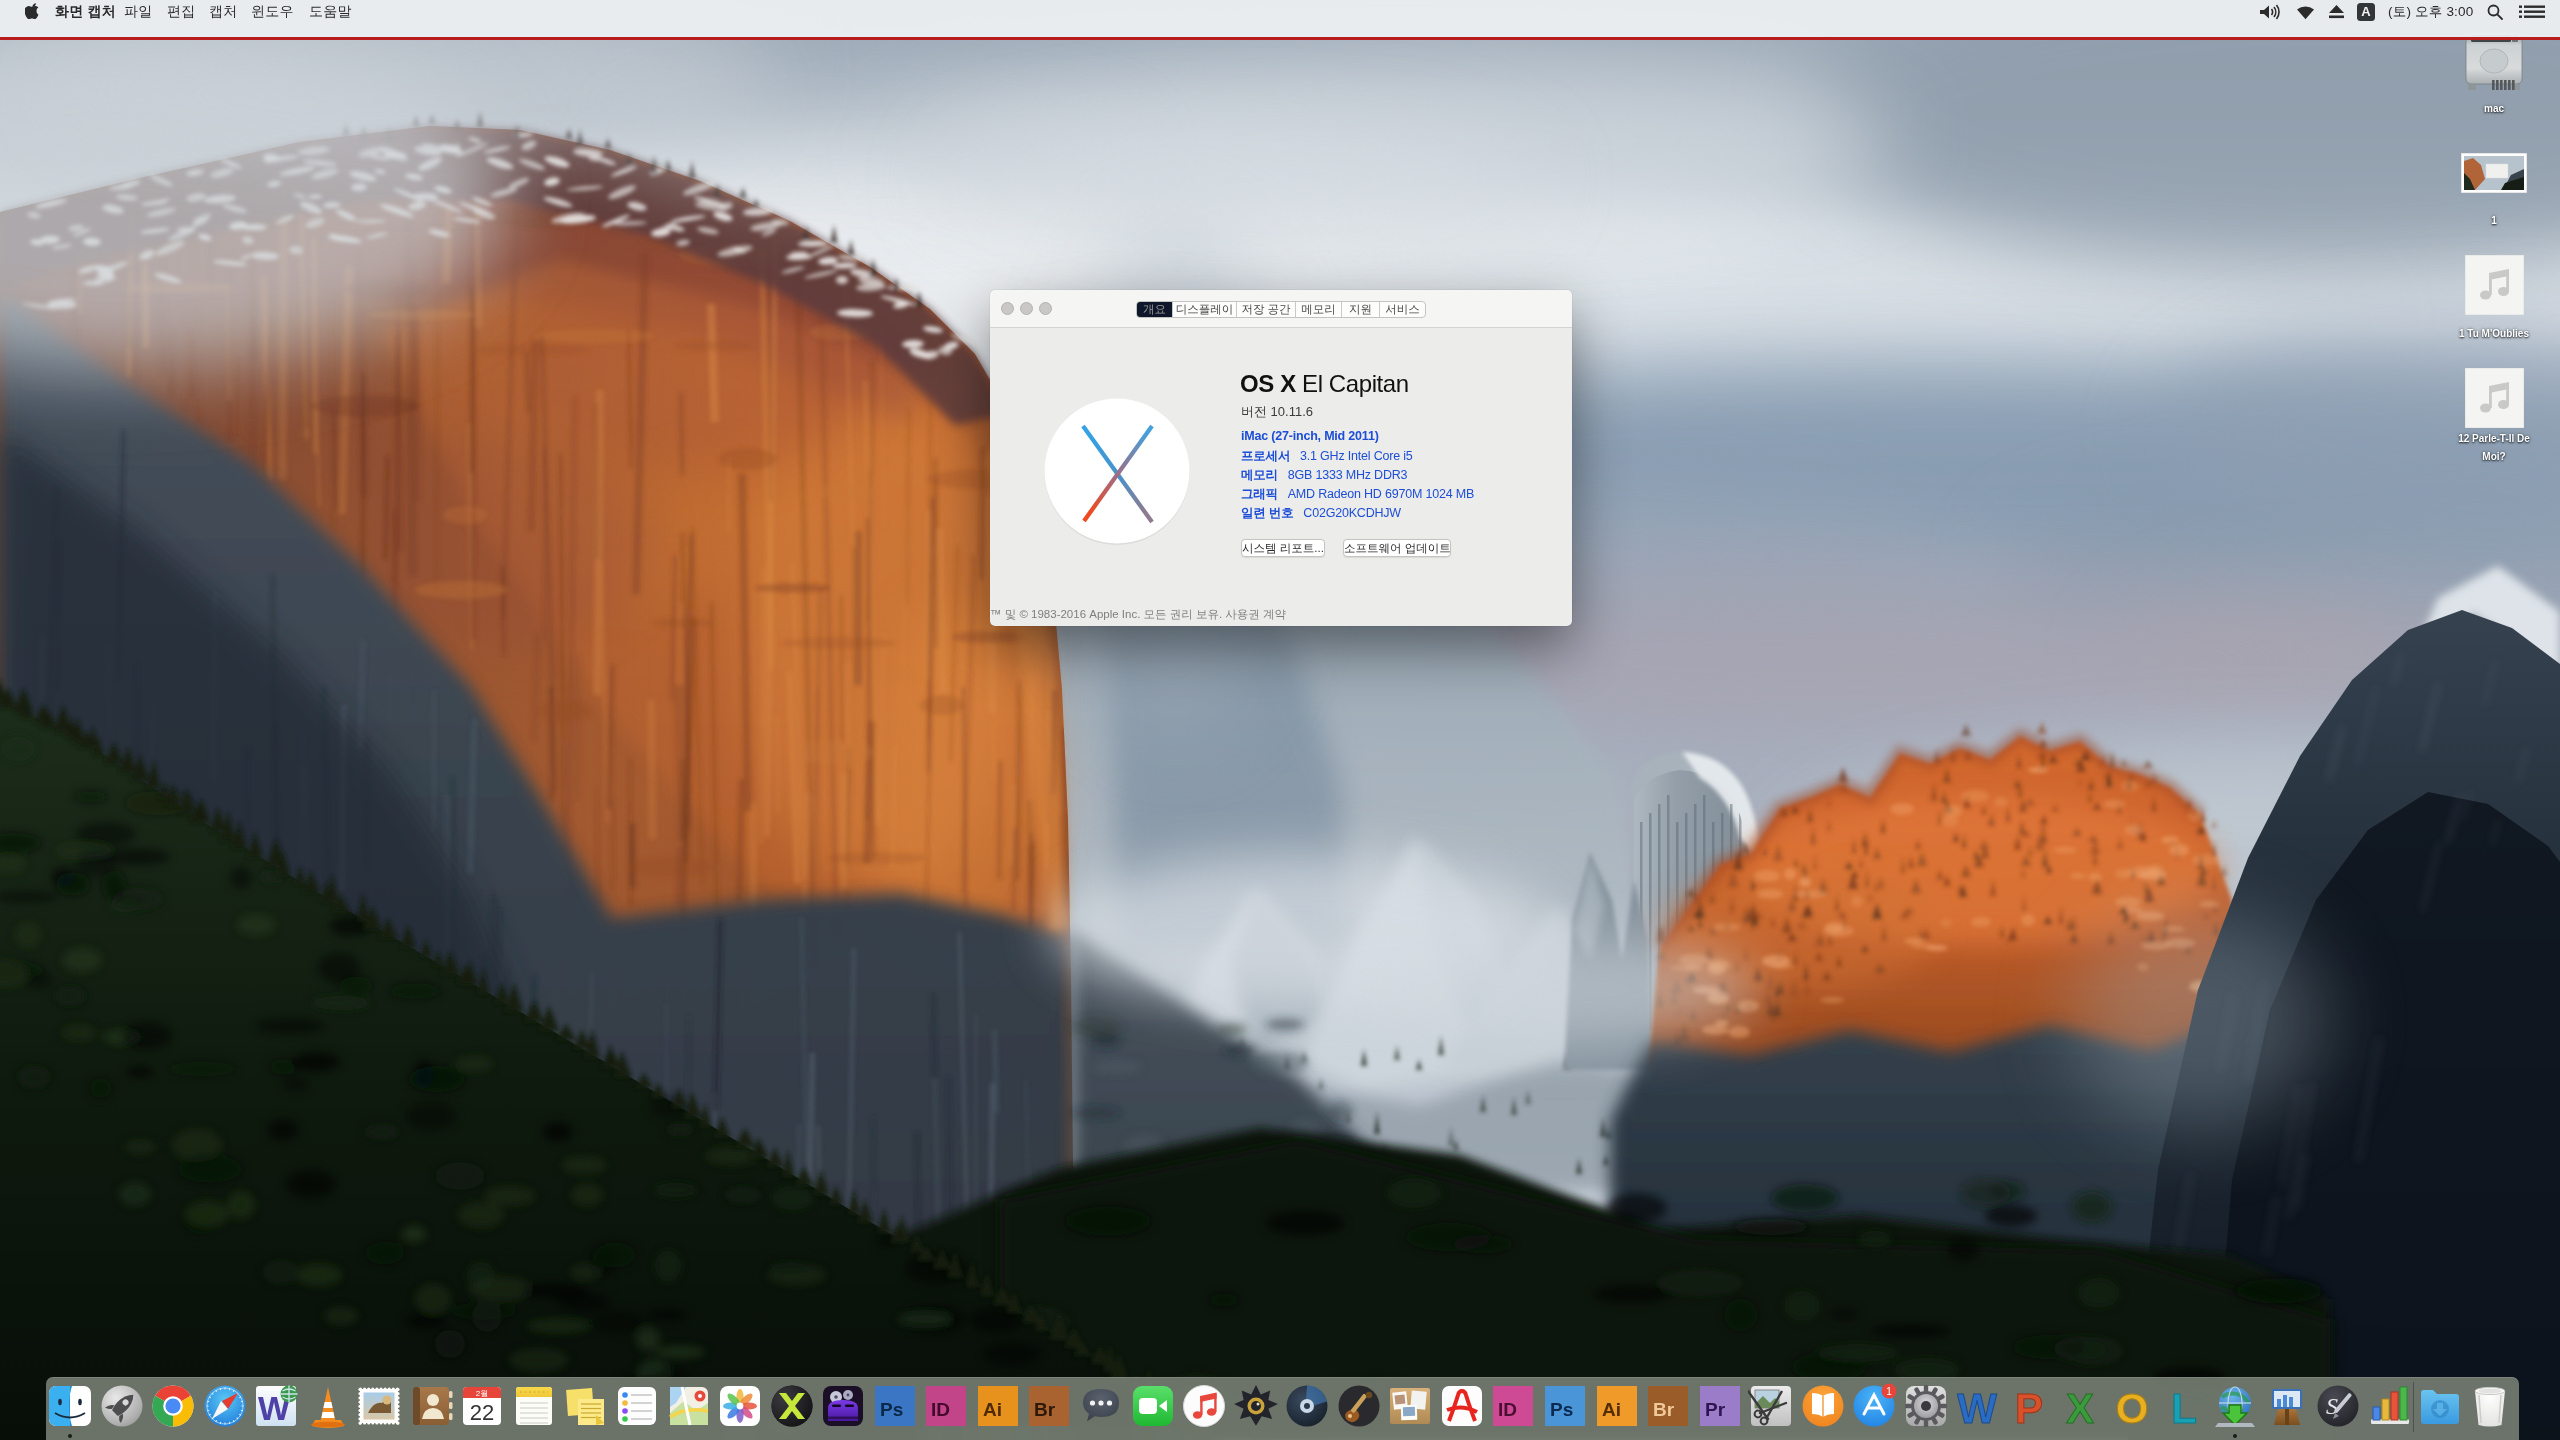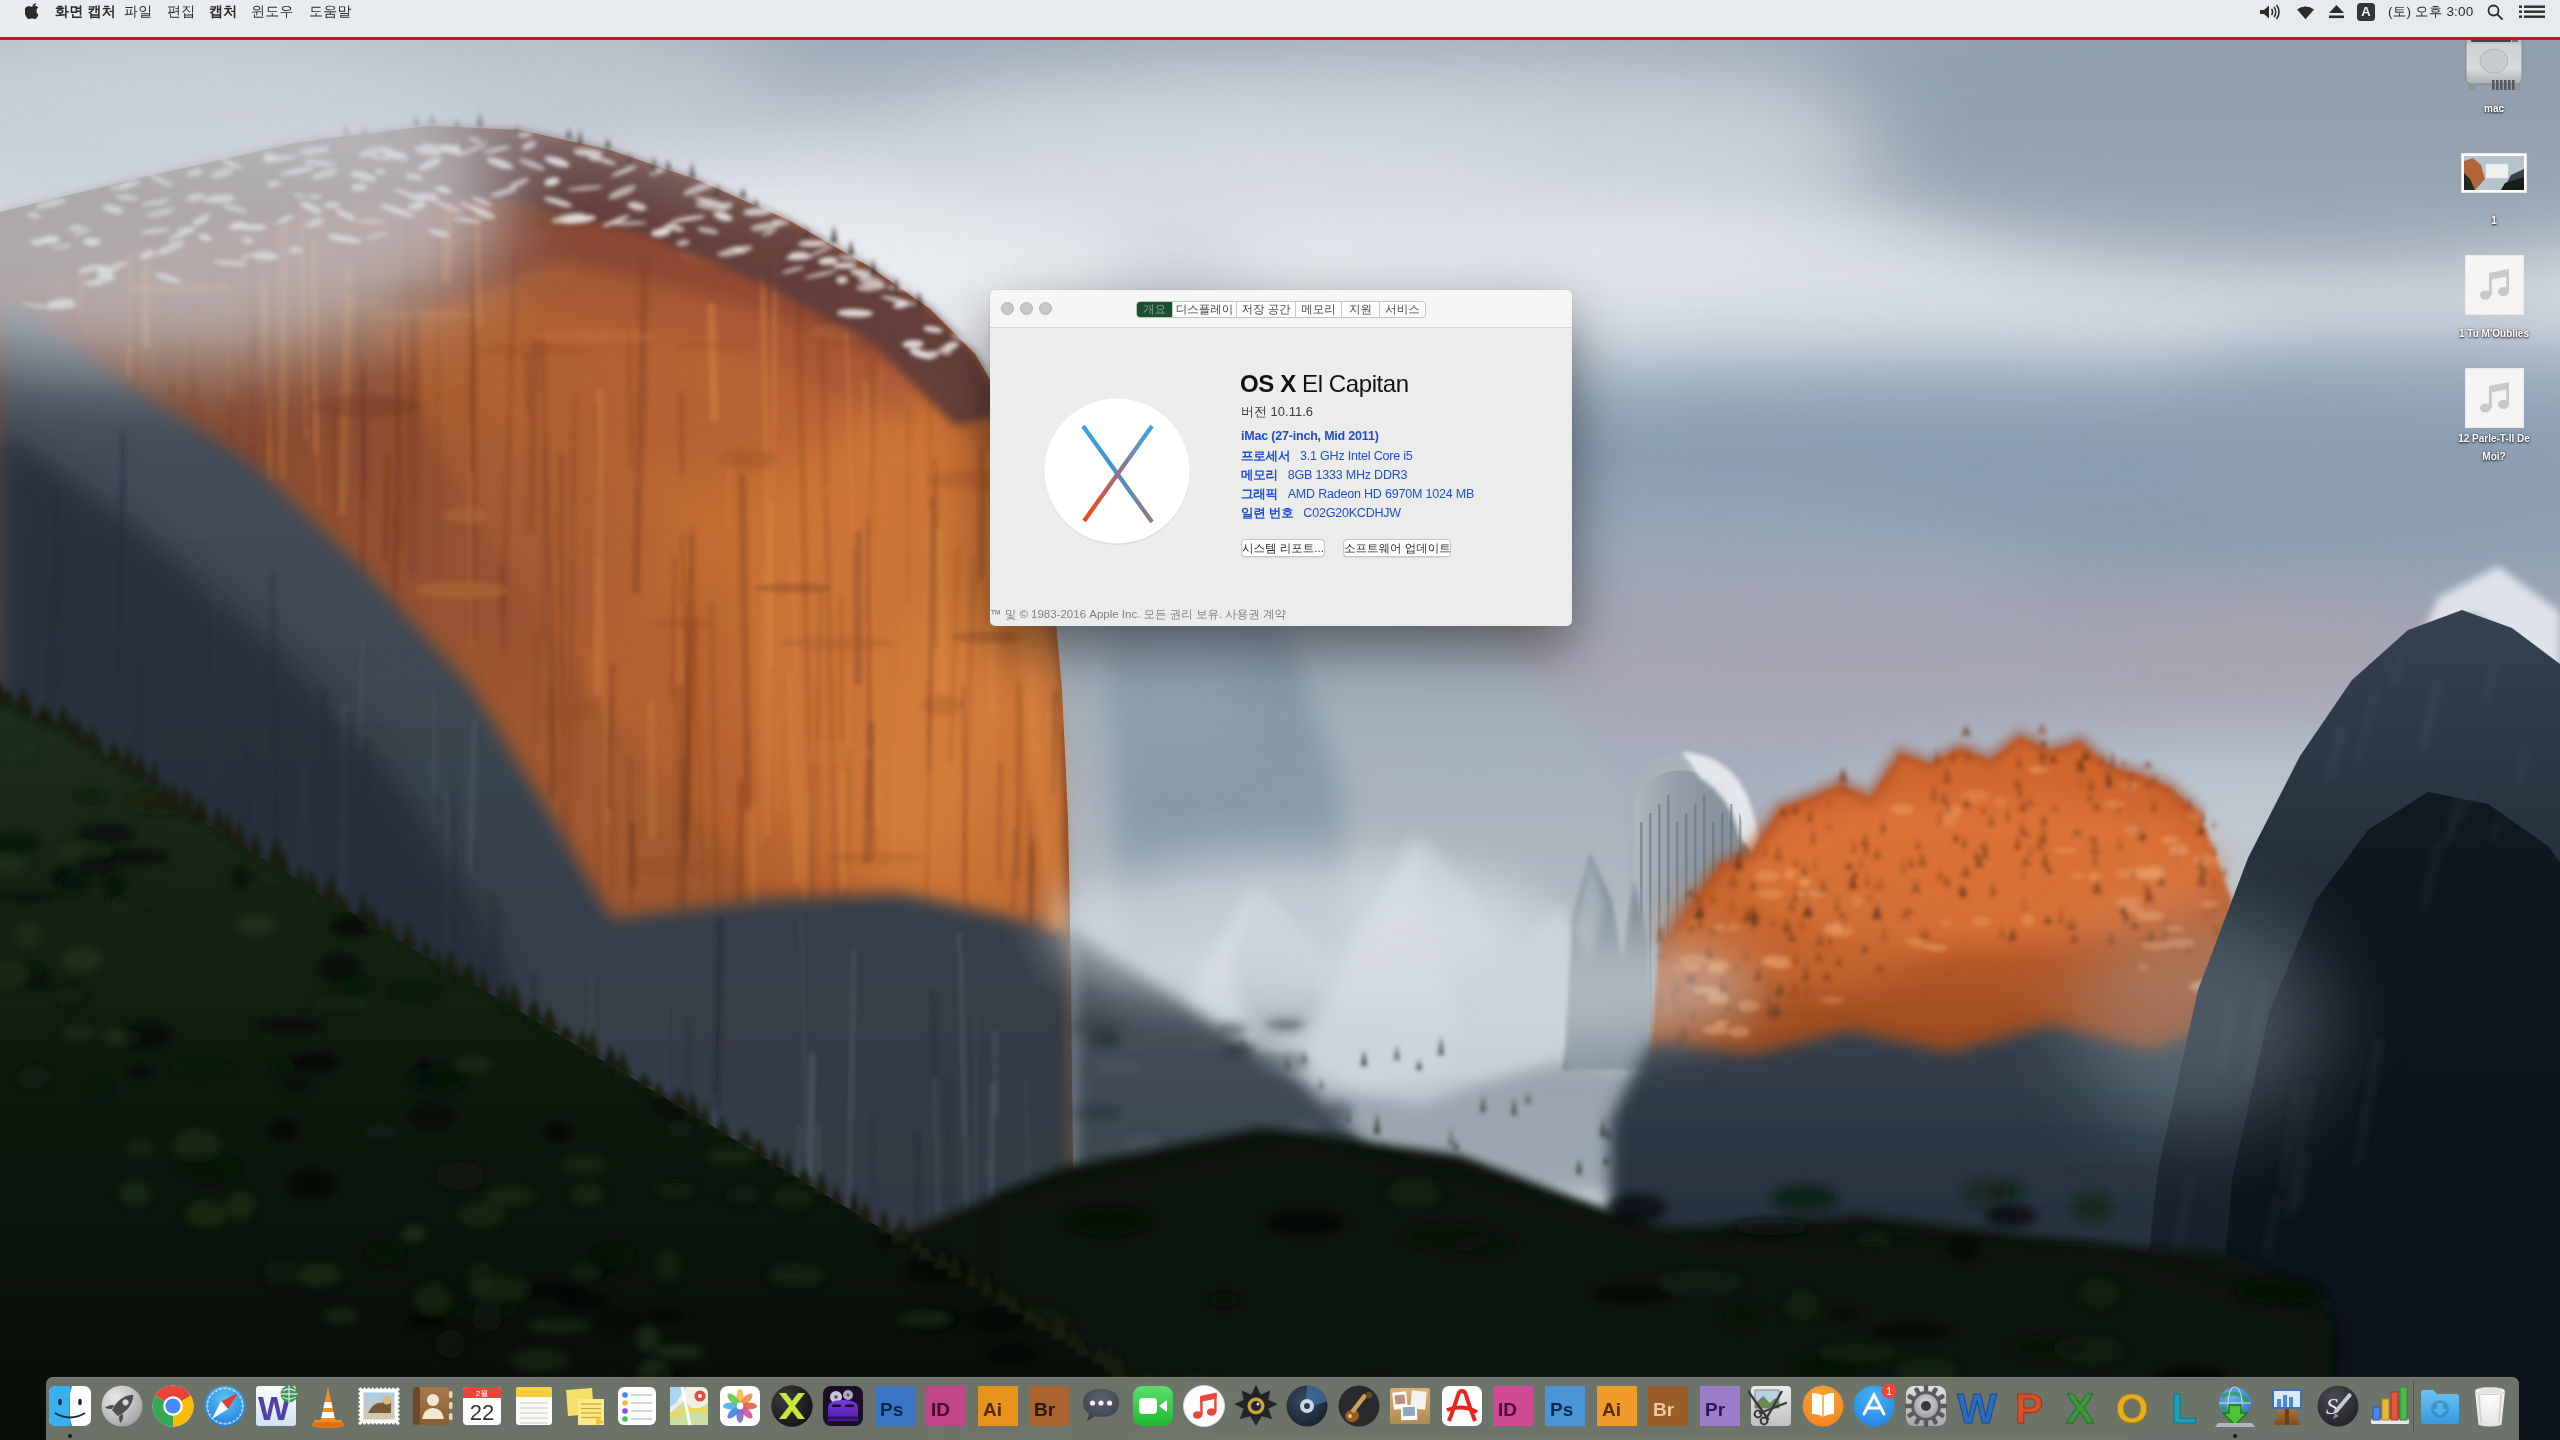--- a/index.html
+++ b/index.html
@@ -14,21 +14,21 @@
 
 .dicon{position:absolute;z-index:5}
 .dlabel{position:absolute;z-index:5;color:#fff;font-size:10px;font-weight:700;text-align:center;text-shadow:0 1px 2px rgba(0,0,0,0.75),0 0 3px rgba(0,0,0,0.5);line-height:18px}
 
 #win{position:absolute;left:990px;top:290px;width:582px;height:336px;background:#ececea;border-radius:5px;box-shadow:0 22px 55px rgba(0,0,0,0.45),0 0 1px rgba(0,0,0,0.4);z-index:20}
 #titlebar{position:absolute;left:0;top:0;width:582px;height:38px;background:#f5f5f3;border-bottom:1px solid #d4d4d2;border-radius:5px 5px 0 0}
 .tl{position:absolute;top:12px;width:13px;height:13px;border-radius:50%;background:#c9c8c6;border:0.5px solid #b3b2b0}
 #segs{position:absolute;left:146px;top:11px;height:17px;display:flex;border:1px solid #c3c3c1;border-radius:4px;overflow:hidden;background:#fdfdfc}
 .seg{height:100%;font-size:11.5px;color:#494949;text-align:center;line-height:15.5px;border-right:1px solid #c9c9c7;white-space:nowrap;overflow:hidden}
 .seg:last-child{border-right:none}
-.seg.sel{background:#14532d;color:#9b9b99}
+.seg.sel{background:#0f172a;color:#9b9b99}
 #xlogo{position:absolute;left:52px;top:108px}
 #whead{position:absolute;left:250px;top:80px;font-size:24px;color:#111;font-weight:400;letter-spacing:-0.4px}
 #whead b{font-weight:700}
 #wver{position:absolute;left:251px;top:113px;font-size:13px;color:#3c3c3c}
 .wspec{position:absolute;left:251px;font-size:12.5px;color:#1d4ed8;white-space:nowrap;letter-spacing:-0.2px}
 .wbtn{position:absolute;height:18px;background:#fff;border:1px solid #c5c5c3;border-radius:4px;font-size:11.5px;color:#2a2a2a;text-align:center;line-height:16px;white-space:nowrap;overflow:hidden;box-shadow:0 0.5px 1px rgba(0,0,0,0.08)}
 #wcopy{position:absolute;left:0;top:317px;width:582px;text-align:left;font-size:11.5px;color:#7f7f7d}
 
 #dock{position:absolute;left:46px;top:1377px;width:2473px;height:63px;background:rgba(119,126,115,0.9);border-radius:7px 7px 0 0;box-shadow:inset 0 1px 0 rgba(255,255,255,0.12);z-index:30}
 .dk{position:absolute;top:1383px;z-index:31}
@@ -1446,21 +1446,21 @@
 <div id="wcopy">™ 및 © 1983-2016 Apple Inc. 모든 권리 보유. 사용권 계약</div>
 </div>
 <div id="menubar">
 <svg id="apl" width="14" height="17" viewBox="0 0 14 17">
         <path d="M11.5,9.1c0-2.2,1.8-3.2,1.9-3.3c-1-1.5-2.6-1.7-3.2-1.7C8.8,4 7.5,4.9 6.8,4.9 C6.1,4.9 5,4.1 3.9,4.1 C2.4,4.2 1,5 0.3,6.3c-1.6,2.7-0.4,6.7 1.1,8.9 C2.1,16.3 3,17.4 4.1,17.3c1.1,0 1.5-0.7 2.8-0.7c1.3,0 1.7,0.7 2.8,0.7c1.2,0 1.9-1.1 2.6-2.1c0.8-1.2 1.2-2.4 1.2-2.5C13.4,12.7 11.5,11.9 11.5,9.1z" fill="#2b2b2b" transform="translate(0,-1.2)"></path>
         <path d="M9.4,2.6C10,1.9 10.4,0.9 10.3,0c-0.9,0-1.9,0.6-2.5,1.3C7.2,1.9 6.7,3 6.8,3.9C7.8,4 8.8,3.4 9.4,2.6z" fill="#2b2b2b" transform="translate(0.6,0.2)"></path>
       </svg>
 <span class="mi" style="left:55px;font-weight:700">화면 캡처</span>
 <span class="mi" style="left:124px;font-weight:400">파일</span>
 <span class="mi" style="left:167px;font-weight:400">편집</span>
-<span class="mi" style="left:209px;font-weight:700">캡처</span>
+<span class="mi" style="left:209px;font-weight:400">캡처</span>
 <span class="mi" style="left:251px;font-weight:400">윈도우</span>
 <span class="mi" style="left:309px;font-weight:400">도움말</span>
 <svg class="mr" style="left:2259px;top:4px" width="24" height="16" viewBox="0 0 24 16">
 <polygon points="1,6 5,6 10,1.5 10,14.5 5,10 1,10" fill="#2b2b2b"></polygon>
 <path d="M12.5,5 A5,5 0 0 1 12.5,11 M15,3 A8,8 0 0 1 15,13 M17.5,1 A11,11 0 0 1 17.5,15" stroke="#2b2b2b" stroke-width="1.6" fill="none"></path>
       </svg>
 <svg class="mr" style="left:2295px;top:5px" width="21" height="15" viewBox="0 0 21 15">
 <path d="M10.5,14.2 L2,4.5 A13.5,13.5 0 0 1 19,4.5 Z" fill="#2b2b2b"></path>
       </svg>
 <svg class="mr" style="left:2328px;top:5px" width="17" height="14" viewBox="0 0 17 14">

